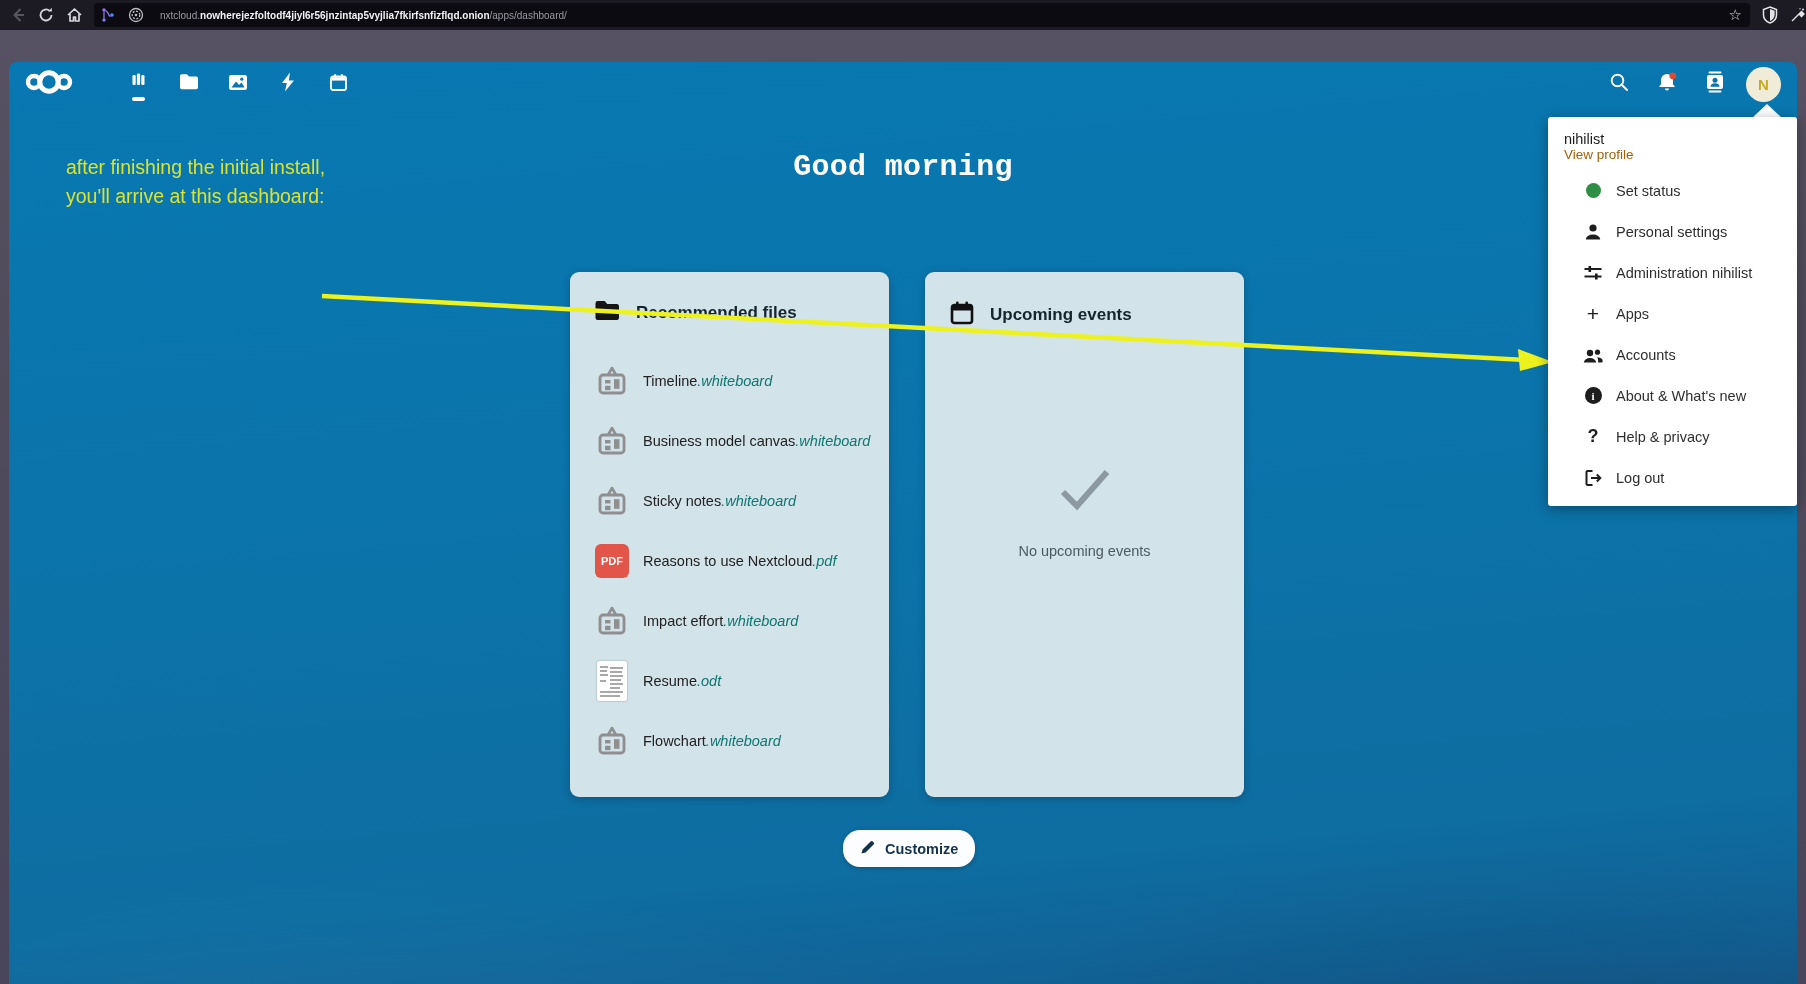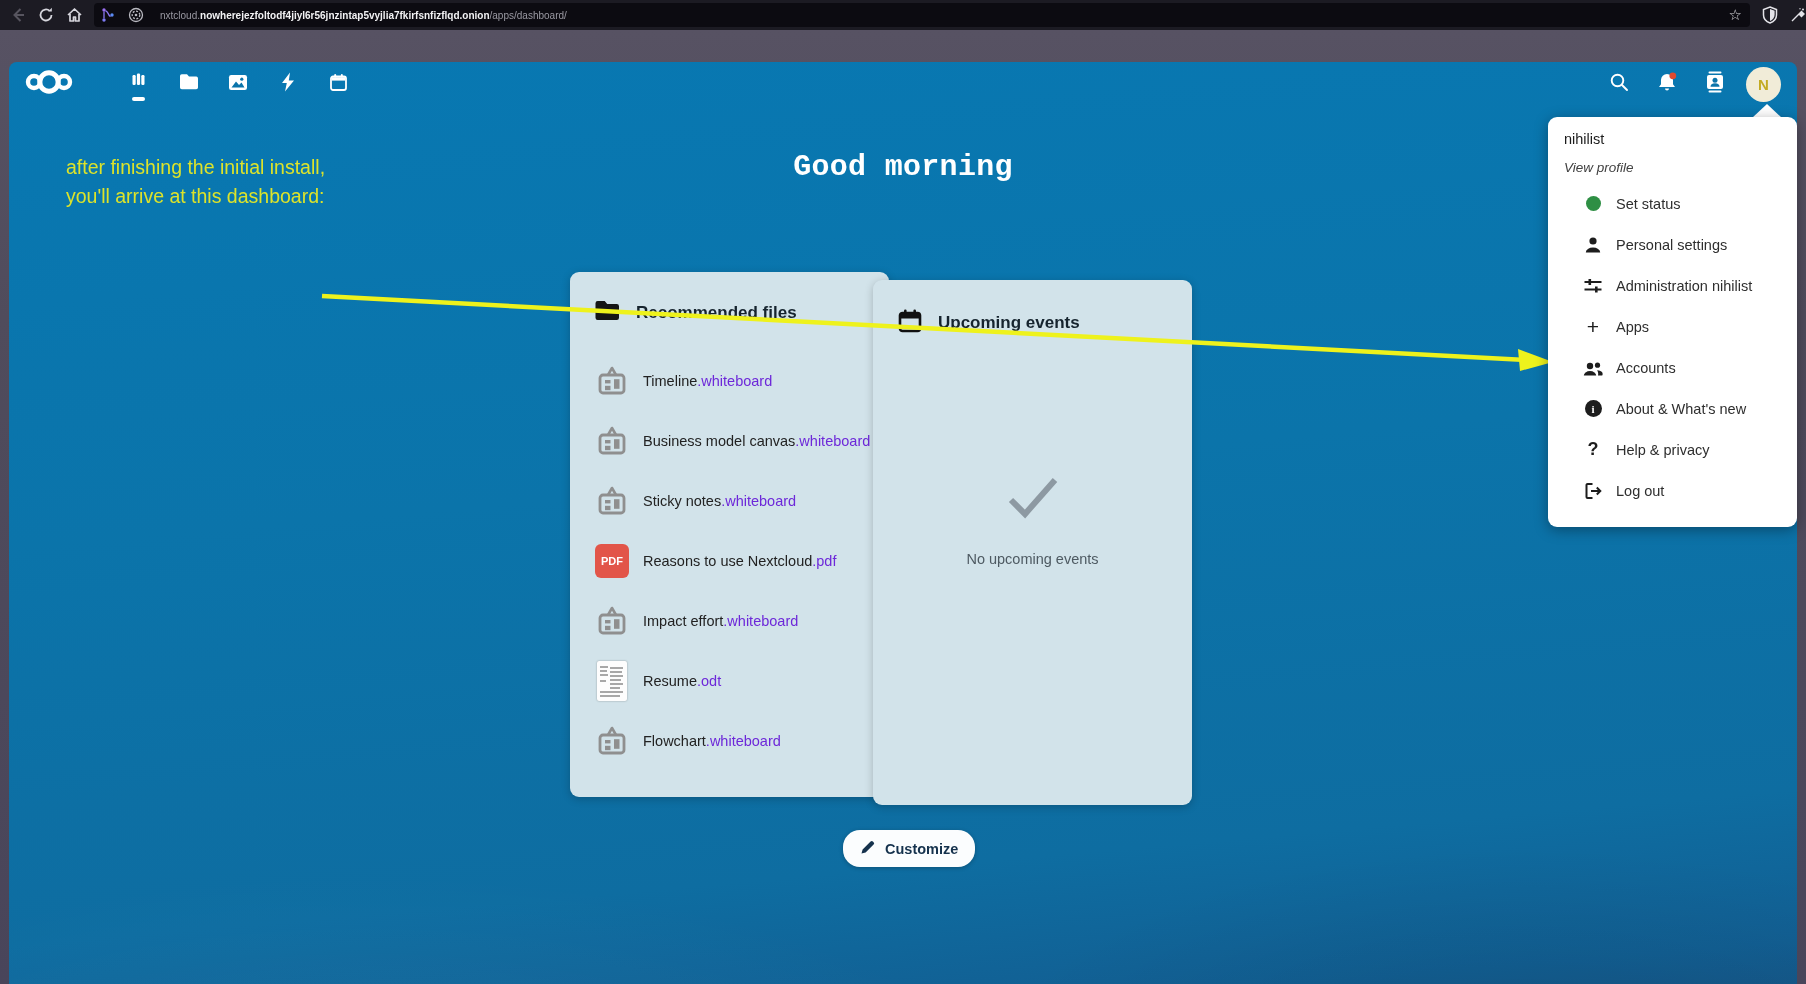--- a/index.html
+++ b/index.html
@@ -38,24 +38,24 @@
   .app-underline { position:absolute; bottom:3px; width:13px; height:4px; border-radius:2px; background:#fff; }
   .nc-right { position:absolute; right:16px; top:0; height:44px; display:flex; align-items:center; gap:14px; }
   .nc-iconbtn { width:34px; height:34px; display:flex; align-items:center; justify-content:center; }
   .avatar { width:35px; height:35px; border-radius:50%; background:#f1ecd8; display:flex;
     align-items:center; justify-content:center; font-weight:bold; font-size:15px; color:#c3aa21; }
 
   
   .menu-caret { position:absolute; left:1752px; top:104px; width:0; height:0; z-index:55;
     border-left:15px solid transparent; border-right:15px solid transparent; border-bottom:14px solid #fff; }
   .user-menu { position:absolute; left:1548px; top:117px; width:249px; z-index:56;
-    background:#fff; border-radius:9px; box-shadow:0 3px 14px rgba(0,0,0,0.35); padding:10px 0 16px 0; }
+    background:#fff; border-radius:3px; box-shadow:0 3px 14px rgba(0,0,0,0.35); padding:10px 0 8px 0; }
   .menu-name-block { padding:4px 16px 8px 16px; }
   .menu-username { font-size:14.5px; color:#1c1c1c; }
-  .menu-viewprofile { font-size:13.5px; color:#404040; margin-top:13px;font-style:italic; }
+  .menu-viewprofile { font-size:13.5px; color:#a16207; margin-top:0; }
   .menu-item { height:41px; display:flex; align-items:center; padding:0 12px; cursor:pointer;margin-left:20px; }
   .mi-icon { width:26px; display:flex; align-items:center; justify-content:center; flex:none; }
   .mi-label { font-size:14.5px; color:#2e2e2e; margin-left:10px; white-space:nowrap; }
   .glyph-plus { font-size:21px; color:#1d1d1d; line-height:1; font-weight:400; }
   .glyph-help { font-size:18px; color:#1d1d1d; font-weight:bold; }
   .info-circle { width:17px; height:17px; border-radius:50%; background:#1d1d1d; color:#fff;
     display:flex; align-items:center; justify-content:center; font-size:11px; font-weight:bold; font-family:"Liberation Serif",serif; }
   .status-dot { width:15px; height:15px; border-radius:50%; background:#2e8f44; }
 
   
@@ -65,28 +65,28 @@
   
   .annot { position:absolute; color:#dde32a; font-size:19.5px; line-height:29px; white-space:pre; z-index:40; }
   .annot-1 { left:57px; top:91px; }
   .annot-2 { left:57px; top:179px; }
   .arrow-overlay { position:absolute; left:0; top:0; width:1806px; height:984px; z-index:45; pointer-events:none; }
 
   
   .card { position:absolute; top:210px; width:319px; height:525px; background:#d2e3ea;
     border-radius:9px; box-shadow:0 2px 9px rgba(0,0,0,0.22); }
   .card-recommended { left:561px; }
-  .card-events { left:864px;margin-top:8px; }
+  .card-events { left:916px; }
   .card-header { display:flex; align-items:center; gap:15px; padding:28px 0 0 24px; }
   .card-title { font-size:17px; font-weight:bold; color:#16242e; }
   .file-list { margin-top:26px; }
   .file-row { height:60px; display:flex; align-items:center; padding-left:24px; cursor:pointer; }
   .file-icon { width:36px; display:flex; align-items:center; justify-content:center; flex:none; }
   .file-label { margin-left:13px; font-size:14.5px; color:#222; white-space:nowrap; }
-  .file-ext { color:#6d28d9; }
+  .file-ext { color:#0f766e;font-style:italic; }
   .pdf-badge { width:34px; height:34px; border-radius:6px; background:#e25549; color:#fff;
     display:flex; align-items:center; justify-content:center; font-size:11px; font-weight:bold; }
   .odt-thumb { width:30px; height:40px; background:#fdfdfd; border-radius:2px; box-shadow:0 0 2px rgba(0,0,0,0.35); position:relative; overflow:hidden; }
   .odt-thumb i { position:absolute; height:2px; background:#a8a8a8; display:block; }
   .empty-state { position:absolute; left:0; top:195px; width:100%; text-align:center; }
   .empty-text { margin-top:26px; font-size:14.5px; color:#4e5a62; }
 
   
   .customize-btn { position:absolute; left:834px; top:768px; height:37px; padding:0 17px;
     background:#fbfdfe; border:none; border-radius:17px; display:flex; align-items:center; gap:9px;

